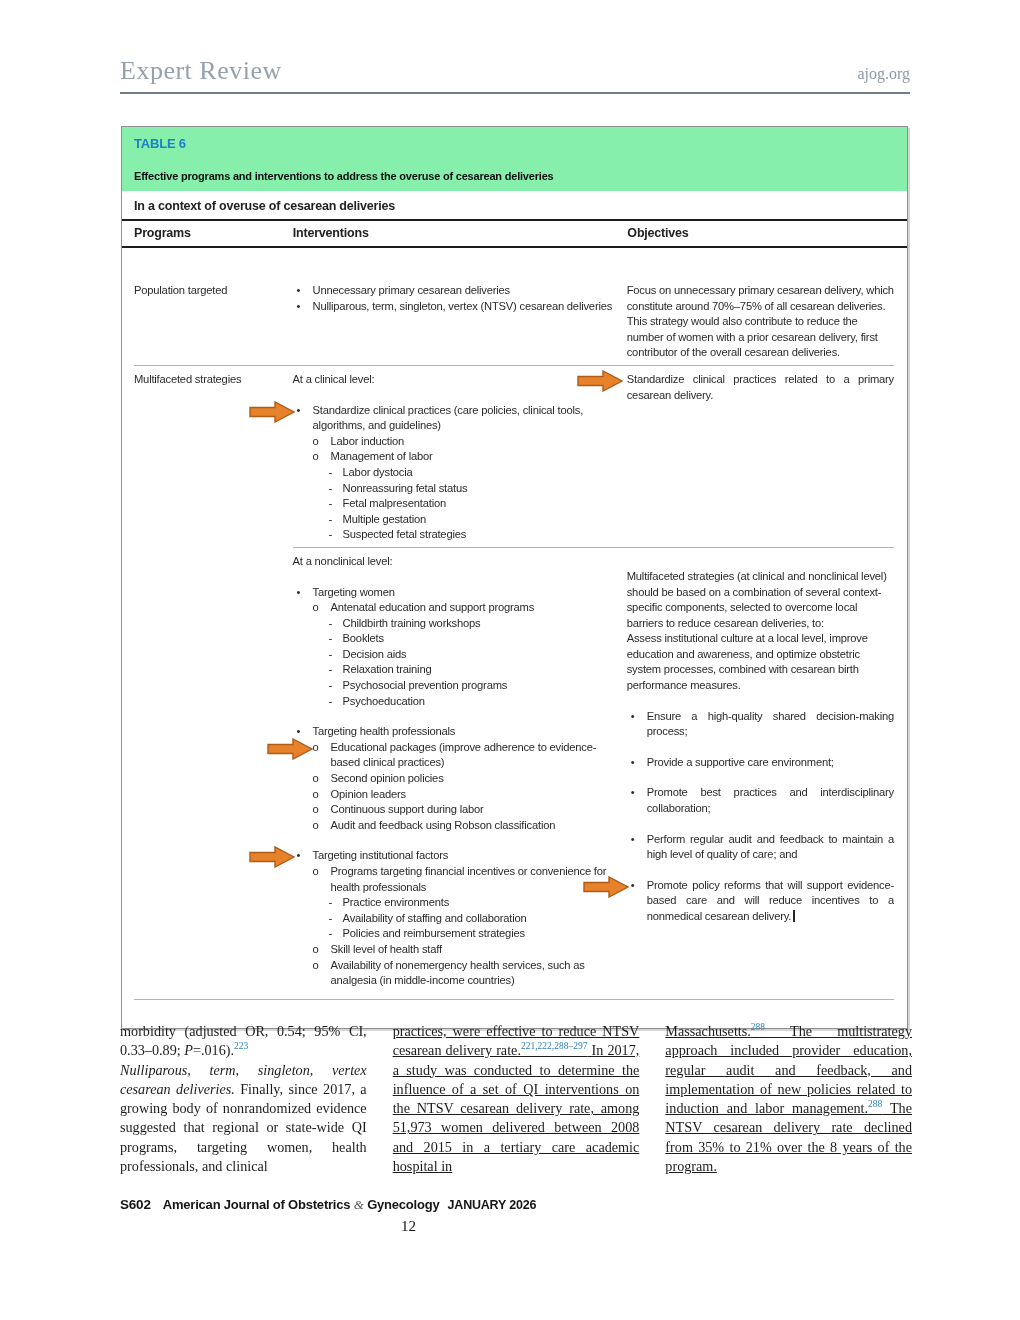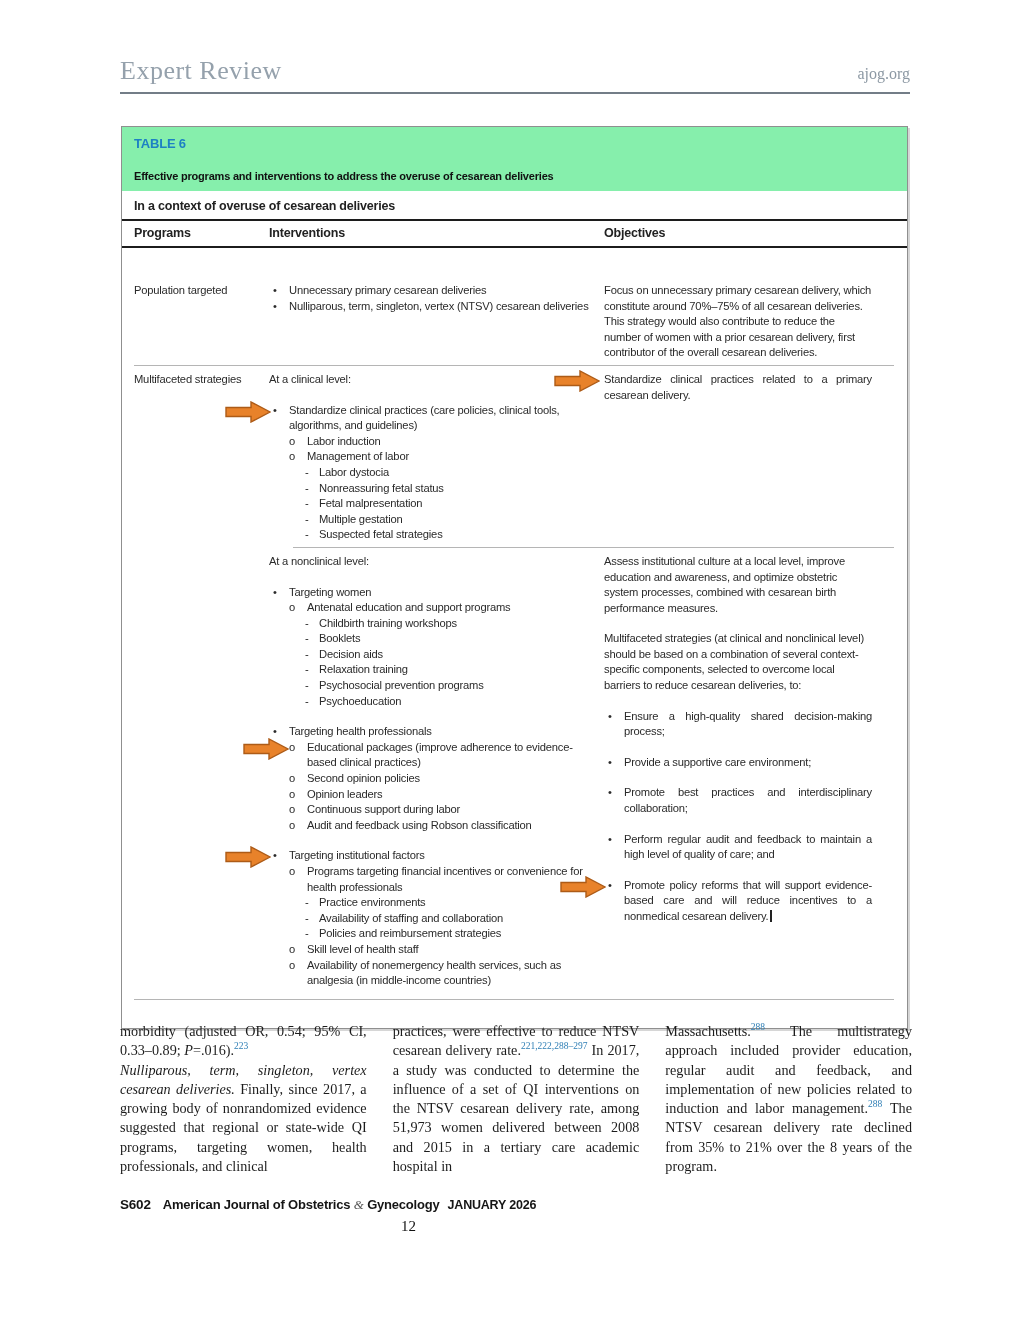--- a/index.html
+++ b/index.html
@@ -22,21 +22,21 @@
     border:1.4px solid #8f8f8f; box-shadow:2px 2px 0 #d6d6d6; background:#fff;
     box-sizing:border-box;
   }
   .tbl-head { background:#86efac; padding:9px 12px 9px; }
   .tbl-label { color:#1d80c4; font-weight:bold; font-size:13px; letter-spacing:-0.2px; }
   .tbl-title { color:#111; font-weight:bold; font-size:11px; letter-spacing:-0.2px; margin-top:19px; }
   .tbl-context { padding:8px 12px 6px; font-weight:bold; font-size:12.5px; letter-spacing:-0.2px; border-bottom:2.5px solid #1c1c1c; }
   .tbl-cols { display:flex; padding:5px 12px 6px; font-weight:bold; font-size:12.5px; letter-spacing:-0.2px; border-bottom:2.2px solid #1c1c1c; }
   .tbl-body { padding:0 13px 0 12px; font-size:11.2px; line-height:15.6px; letter-spacing:-0.2px; color:#2a2a2a;margin-top:29px; }
 
-  .c1 { width:135px; box-sizing:border-box; }
+  .c1 { width:159px; box-sizing:border-box; }
   .c2 { width:335px; padding-right:14px; box-sizing:border-box; }
   .c3 { width:268px; box-sizing:border-box; }
   .trow { display:flex; padding:6px 0 4px; }
 
   .rule { border-top:1px solid #b5b5b5; height:0; }
   .rule-part { margin-left:159px; }
   .tbl-endrule { border-top:1px solid #b5b5b5; margin-top:6px; }
   .tbl-endspace { height:28px; }
 
   
@@ -53,21 +53,21 @@
 
   .arrow-wrap { position:absolute; top:-2px; }
   .li-bullet > .arrow-wrap { left:-44px; }
   .li-o > .arrow-wrap { left:-26px; }
   .li-none > .arrow-wrap { left:-50px; }
   .arrow-wrap svg { display:block; }
 
   
   .bodytext { position:absolute; left:120px; top:1022px; width:792px; display:flex; }
   .bcol { width:253px; font-family:"Liberation Serif", serif; font-size:14.2px; line-height:19.3px; text-align:justify; color:#1c1c1c; }
-  .bcol + .bcol { margin-left:26px; }
+  .bcol + .bcol { margin-left:26px;text-decoration:underline; }
   .bcol p + p { margin-top:0; }
   .seg-italic { font-style:italic; }
   .seg-sup { font-size:9.5px; color:#2f7fb5; vertical-align:super; line-height:0; }
 
   
   .page-footer { position:absolute; left:120px; top:1197px; font-size:13px; font-weight:bold; letter-spacing:-0.2px; color:#151515; }
   .pf-label { font-size:13.5px; margin-right:12px;margin-top:34px; }
   .pf-amp { font-family:"Liberation Serif", serif; font-style:italic; font-weight:normal; color:#555; }
   .pf-issue { margin-left:8px; font-size:12.5px; }
   .page-num { position:absolute; left:0; top:1218px; width:817px; text-align:center; font-family:"Liberation Serif", serif; font-size:15px; color:#111; }
@@ -314,29 +314,29 @@
               <span class="txt"><span>Skill level of health staff</span></span>
             </div>
             <div class="li li-o">
               
               <span class="marker">o</span>
               <span class="txt"><span>Availability of nonemergency health services, such as analgesia (in middle-income countries)</span></span>
             </div>
           </div>
         <div class="c3">
 
-        <div class="li li-none">
+        <div class="li li-none gap">
+              
+              
+              <span class="txt"><span>Multifaceted strategies (at clinical and nonclinical level) should be based on a combination of several context-specific components, selected to overcome local barriers to reduce cesarean deliveries, to:</span></span>
+            </div>
+            <div class="li li-none">
               
               
               <span class="txt"><span>Assess institutional culture at a local level, improve education and awareness, and optimize obstetric system processes, combined with cesarean birth performance measures.</span></span>
-            </div>
-            <div class="li li-none gap">
-              
-              
-              <span class="txt"><span>Multifaceted strategies (at clinical and nonclinical level) should be based on a combination of several context-specific components, selected to overcome local barriers to reduce cesarean deliveries, to:</span></span>
             </div>
             <div class="li li-bullet gap just">
               
               <span class="marker">•</span>
               <span class="txt"><span>Ensure a high-quality shared decision-making process;</span></span>
             </div>
             <div class="li li-bullet gap">
               
               <span class="marker">•</span>
               <span class="txt"><span>Provide a supportive care environment;</span></span>

